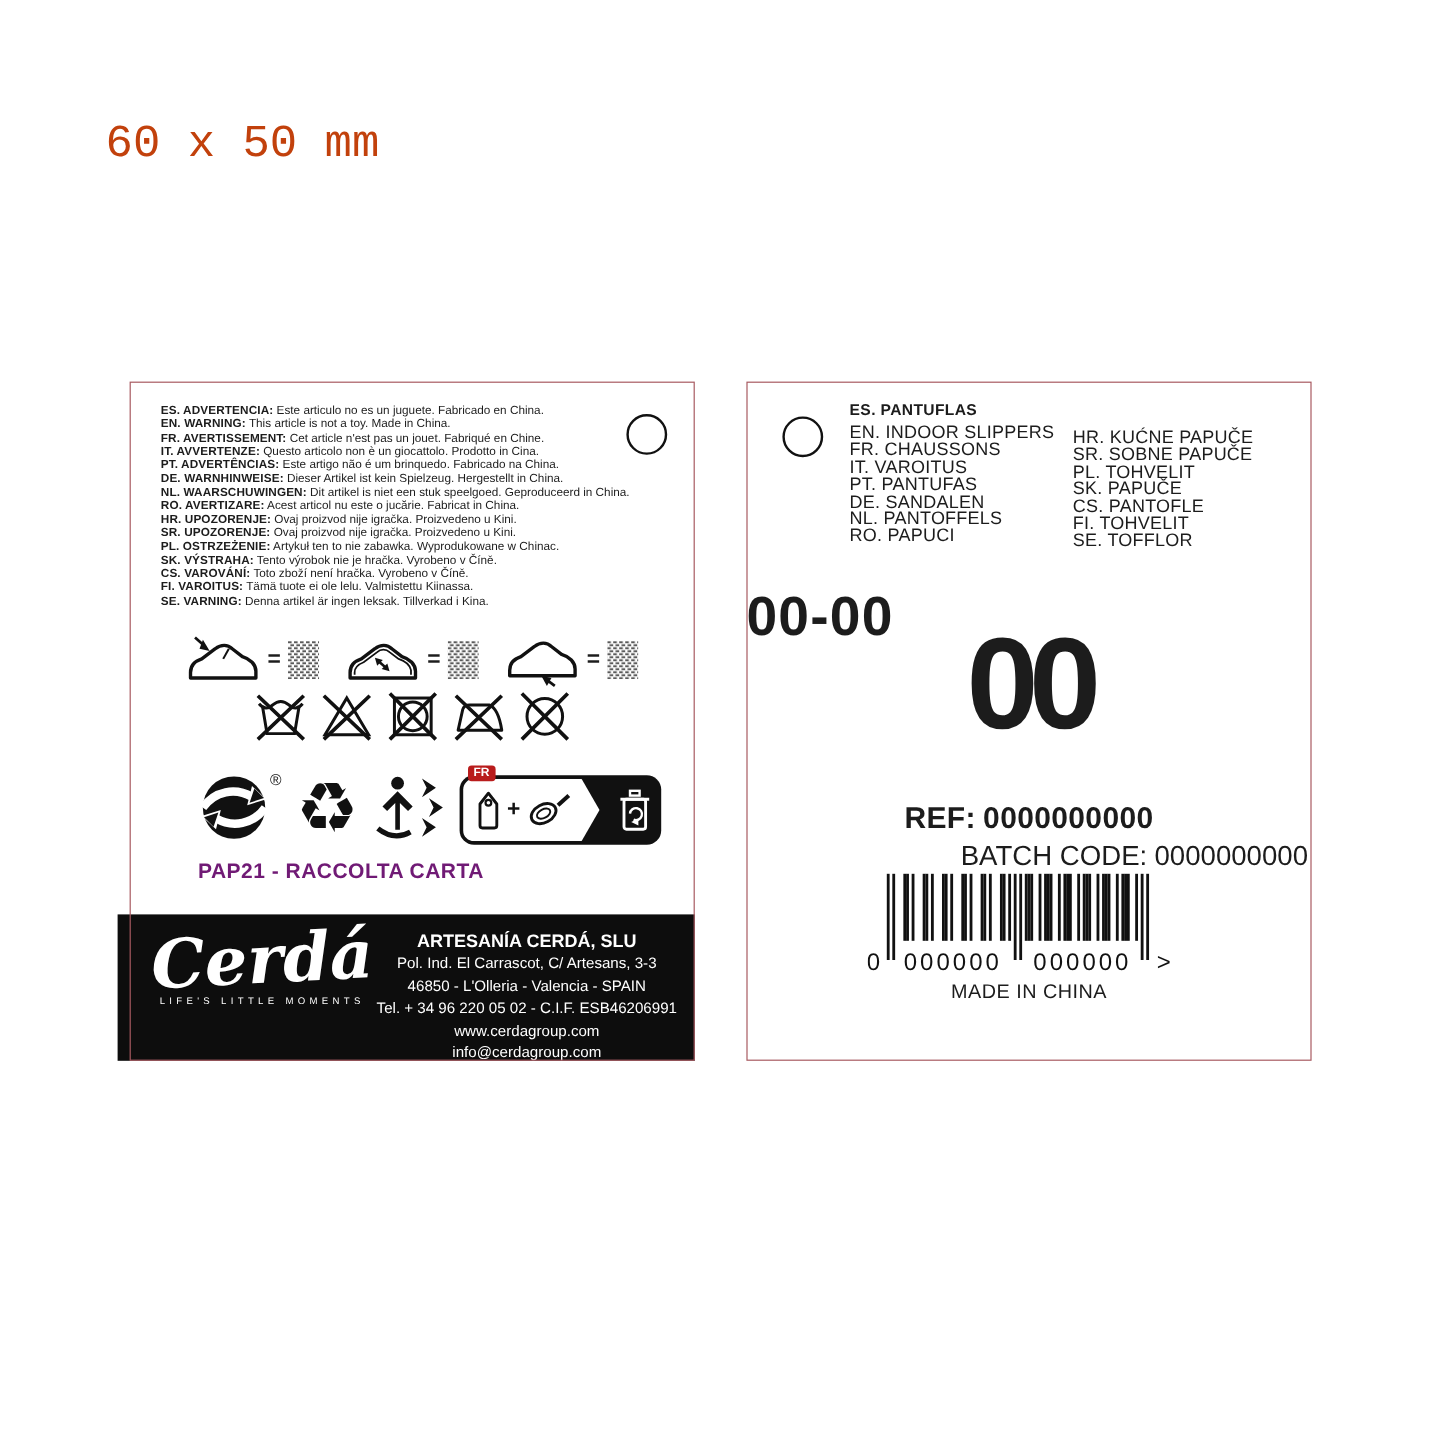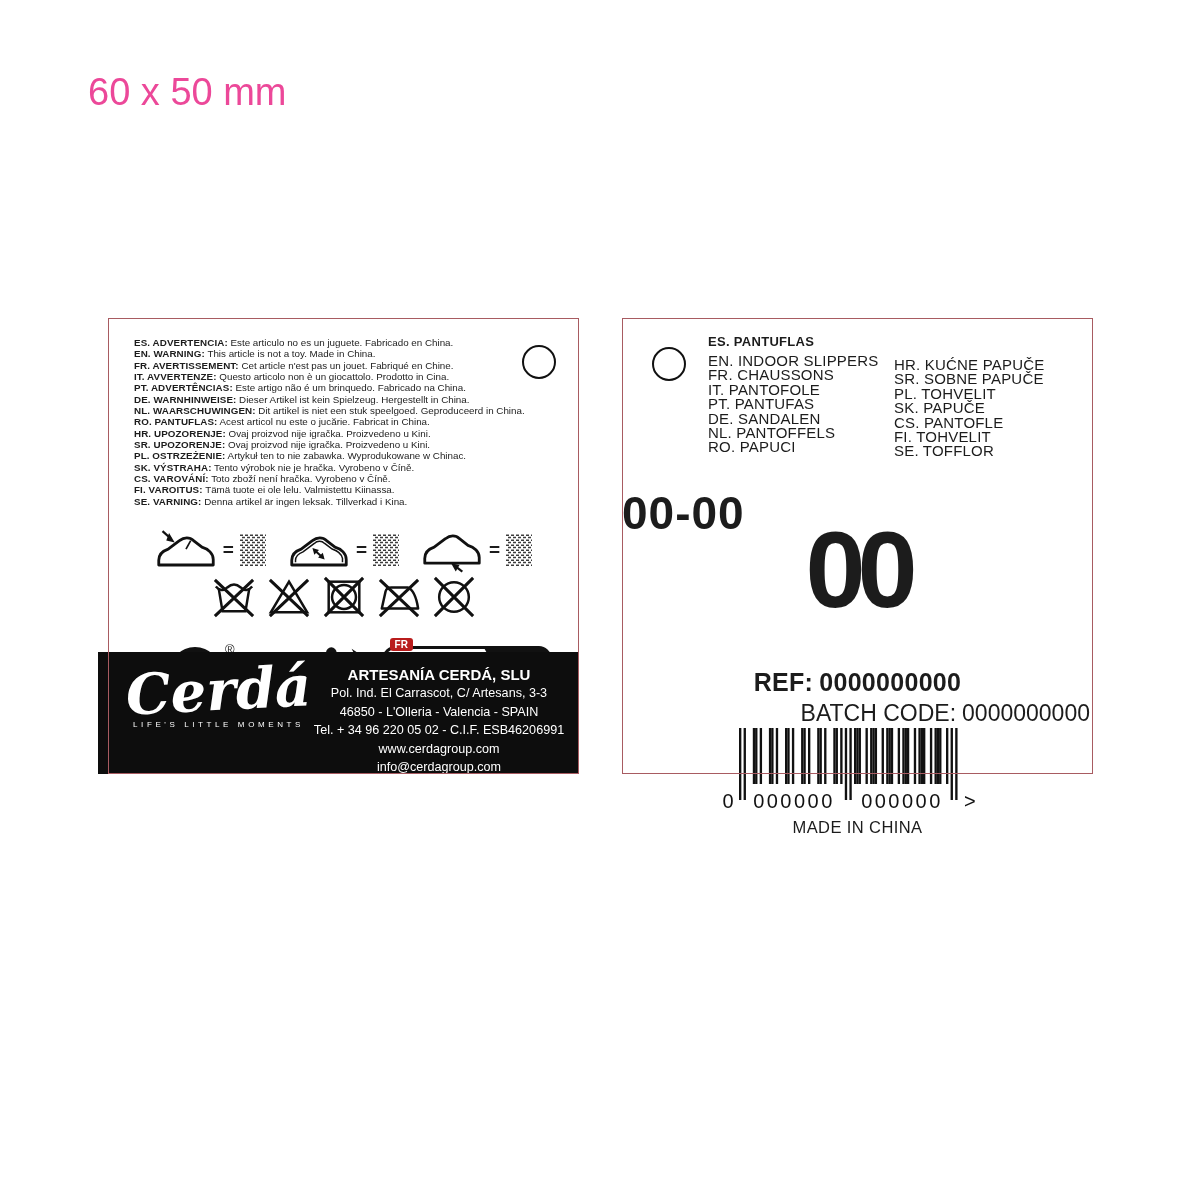--- a/index.html
+++ b/index.html
@@ -1,20 +1,20 @@
 <!DOCTYPE html>
 <html><head>
 <meta charset="utf-8">
 <style>
   html,body{margin:0;padding:0;}
   body{width:1200px;height:1200px;background:#ffffff;position:relative;overflow:hidden;
        font-family:"Liberation Sans",sans-serif;color:#1c1c1c;}
-  .dim-title{position:absolute;left:88px;top:71px;font-size:38px;color:#ec4899;}
-
-  .label{position:absolute;top:318px;width:471px;height:456px;background:#fff;}
+  .dim-title{position:absolute;left:88px;top:99px;font-size:38px;color:#c2410c;font-family:Liberation Mono, monospace;}
+
+  .label{position:absolute;top:318px;width:471px;height:566px;background:#fff;}
   .label-back{left:108px;}
   .label-front{left:622px;}
   .trim{position:absolute;inset:0;border:1.6px solid #a85b61;pointer-events:none;z-index:6;}
 
   .hole{position:absolute;border:2.4px solid #111;border-radius:50%;width:30px;height:30px;background:#fff;z-index:2;}
   .hole-back{left:414px;top:27px;}
   .hole-front{left:30px;top:29px;}
 
   
   .warnings{position:absolute;left:26px;top:19px;right:4px;font-size:9.8px;line-height:11.35px;white-space:nowrap;}
@@ -81,21 +81,21 @@
       <div class="wline"><b>FR. AVERTISSEMENT:</b><span> Cet article n'est pas un jouet. Fabriqué en Chine.</span></div>
 
       <div class="wline"><b>IT. AVVERTENZE:</b><span> Questo articolo non è un giocattolo. Prodotto in Cina.</span></div>
 
       <div class="wline"><b>PT. ADVERTÊNCIAS:</b><span> Este artigo não é um brinquedo. Fabricado na China.</span></div>
 
       <div class="wline"><b>DE. WARNHINWEISE:</b><span> Dieser Artikel ist kein Spielzeug. Hergestellt in China.</span></div>
 
       <div class="wline"><b>NL. WAARSCHUWINGEN:</b><span> Dit artikel is niet een stuk speelgoed. Geproduceerd in China.</span></div>
 
-      <div class="wline"><b>RO. PANTUFLAS:</b><span> Acest articol nu este o jucărie. Fabricat in China.</span></div>
+      <div class="wline"><b>RO. AVERTIZARE:</b><span> Acest articol nu este o jucărie. Fabricat in China.</span></div>
 
       <div class="wline"><b>HR. UPOZORENJE:</b><span> Ovaj proizvod nije igračka. Proizvedeno u Kini.</span></div>
 
       <div class="wline"><b>SR. UPOZORENJE:</b><span> Ovaj proizvod nije igračka. Proizvedeno u Kini.</span></div>
 
       <div class="wline"><b>PL. OSTRZEŻENIE:</b><span> Artykuł ten to nie zabawka. Wyprodukowane w Chinac.</span></div>
 
       <div class="wline"><b>SK. VÝSTRAHA:</b><span> Tento výrobok nie je hračka. Vyrobeno v Číně.</span></div>
 
       <div class="wline"><b>CS. VAROVÁNÍ:</b><span> Toto zboží není hračka. Vyrobeno v Číně.</span></div>
@@ -264,21 +264,21 @@
 
   <div class="hole hole-front"></div>
 
   <div class="primary-name">ES. PANTUFLAS</div>
   <div class="names-col col1">
 
       <div>EN. INDOOR SLIPPERS</div>
 
       <div>FR. CHAUSSONS</div>
 
-      <div>IT. PANTOFOLE</div>
+      <div>IT. VAROITUS</div>
 
       <div>PT. PANTUFAS</div>
 
       <div>DE. SANDALEN</div>
 
       <div>NL. PANTOFFELS</div>
 
       <div>RO. PAPUCI</div>
     </div>
   <div class="names-col col2">

